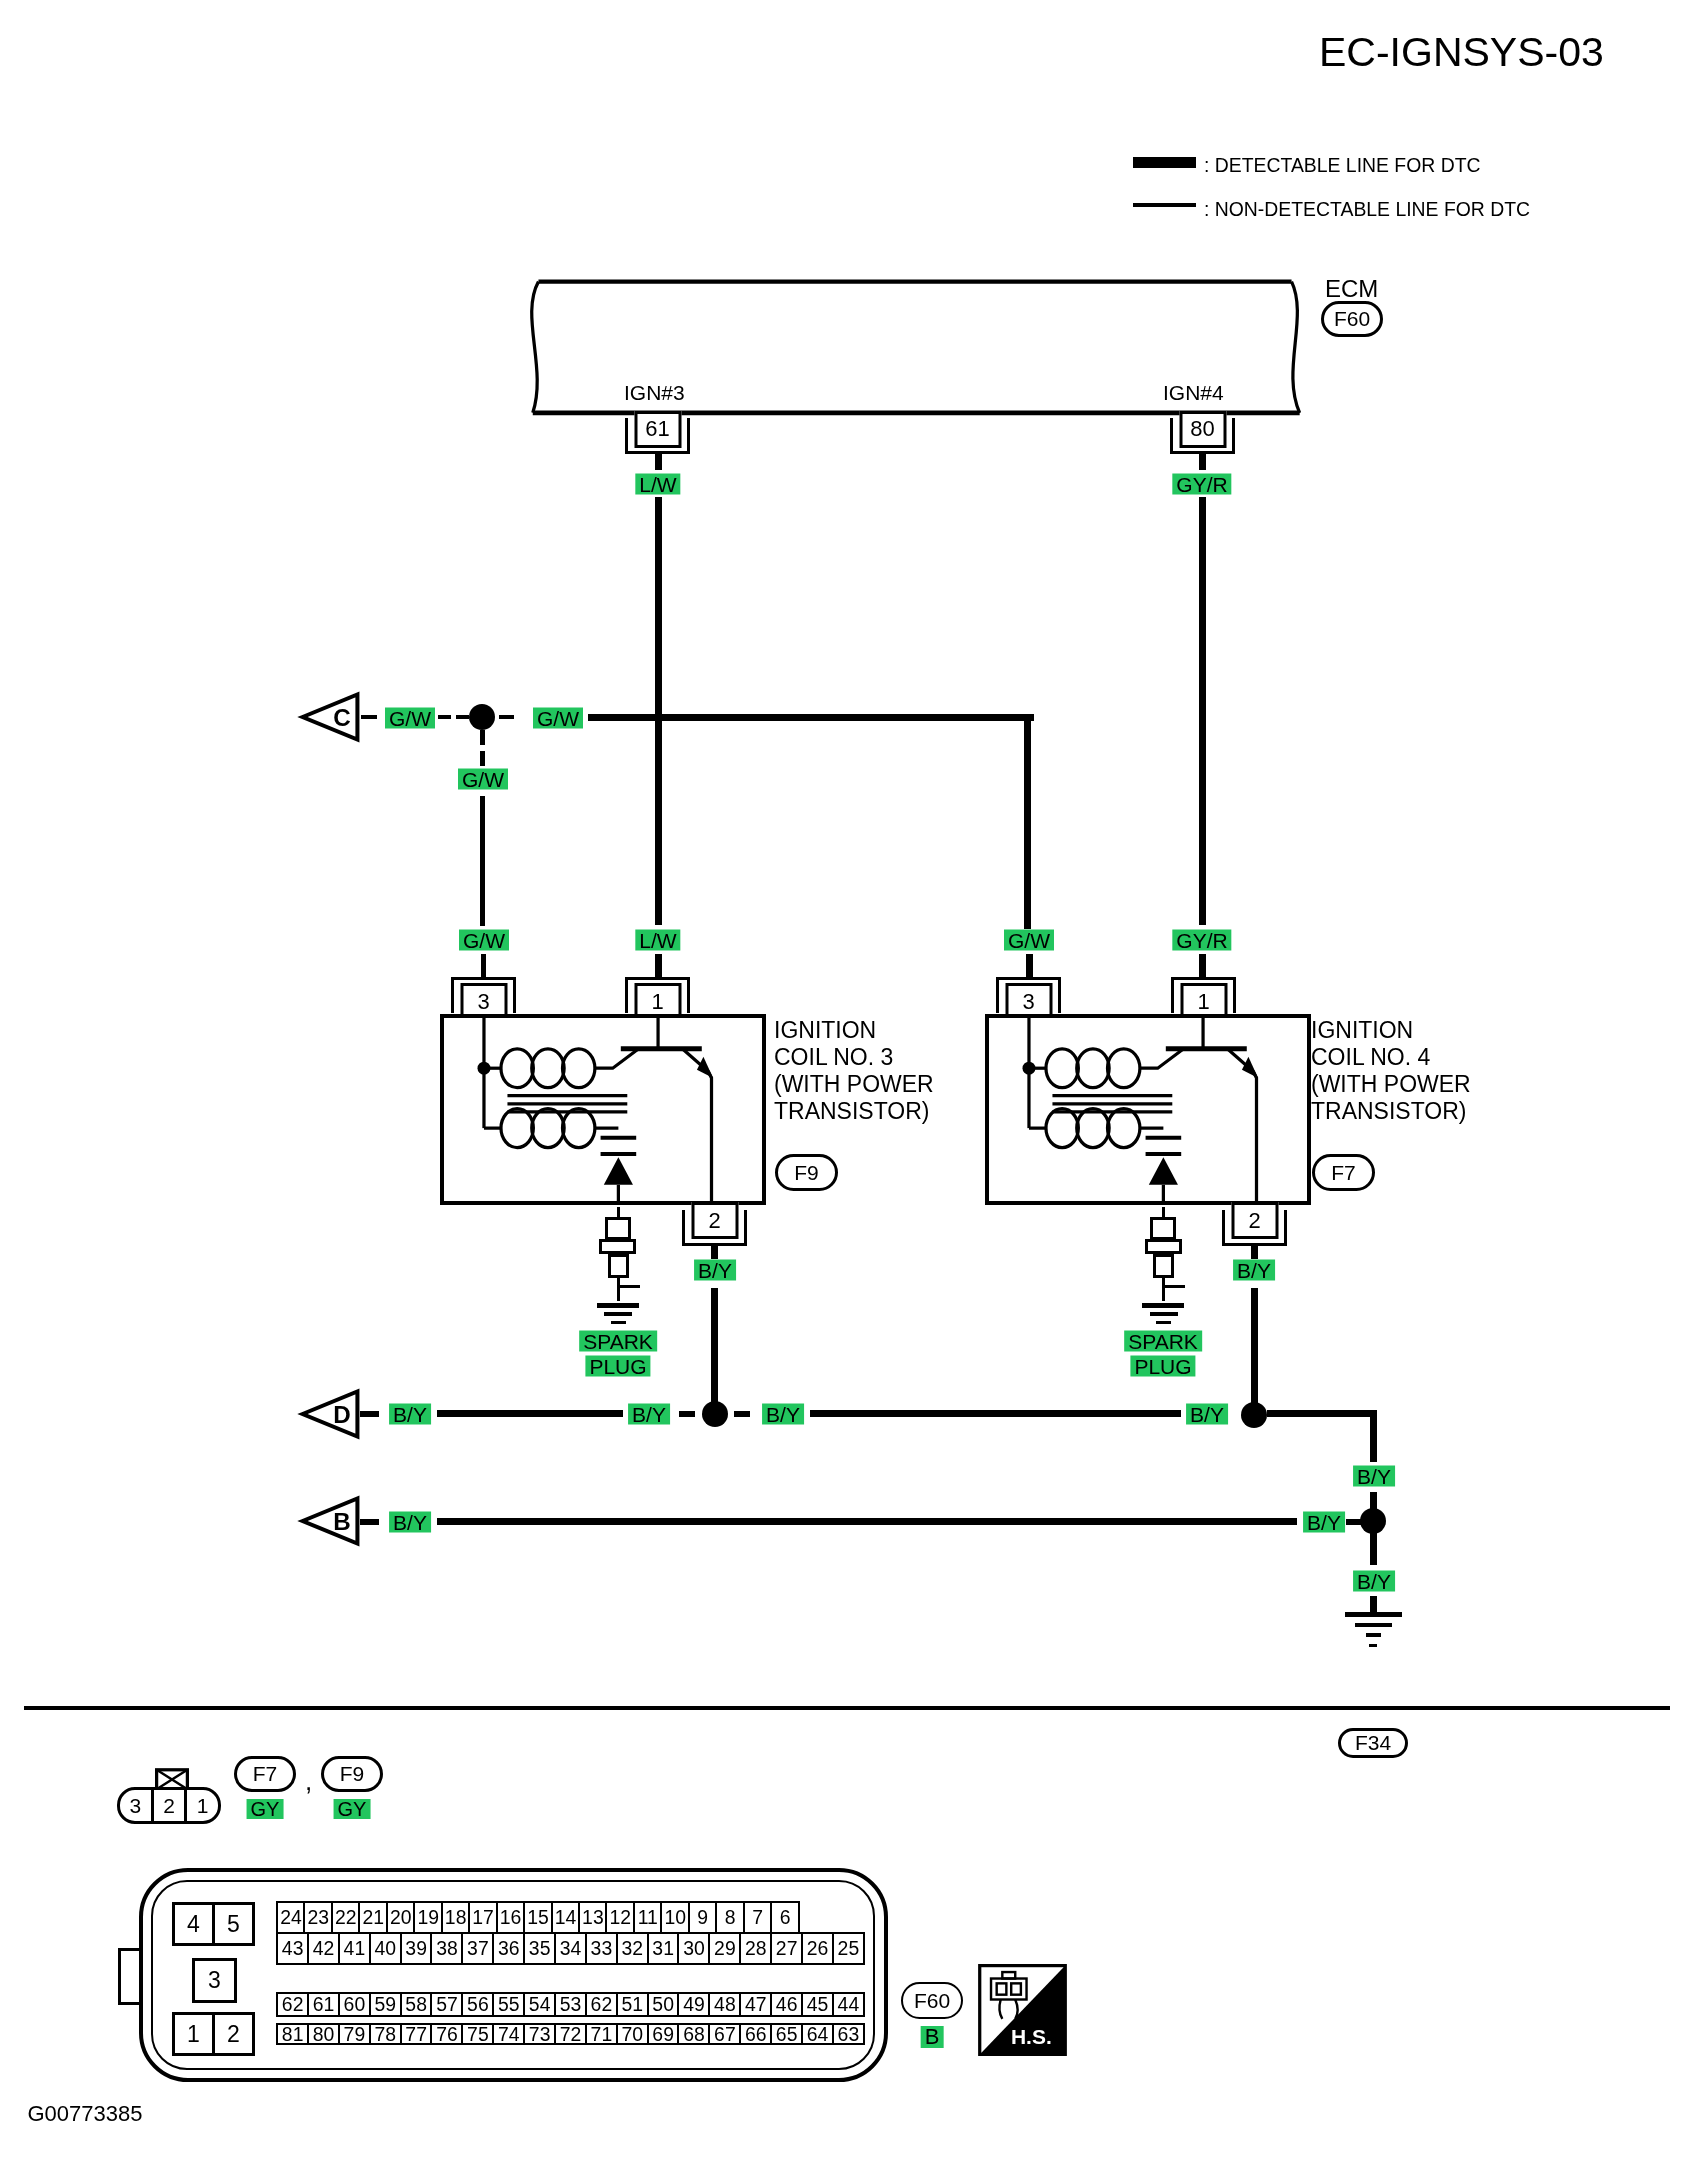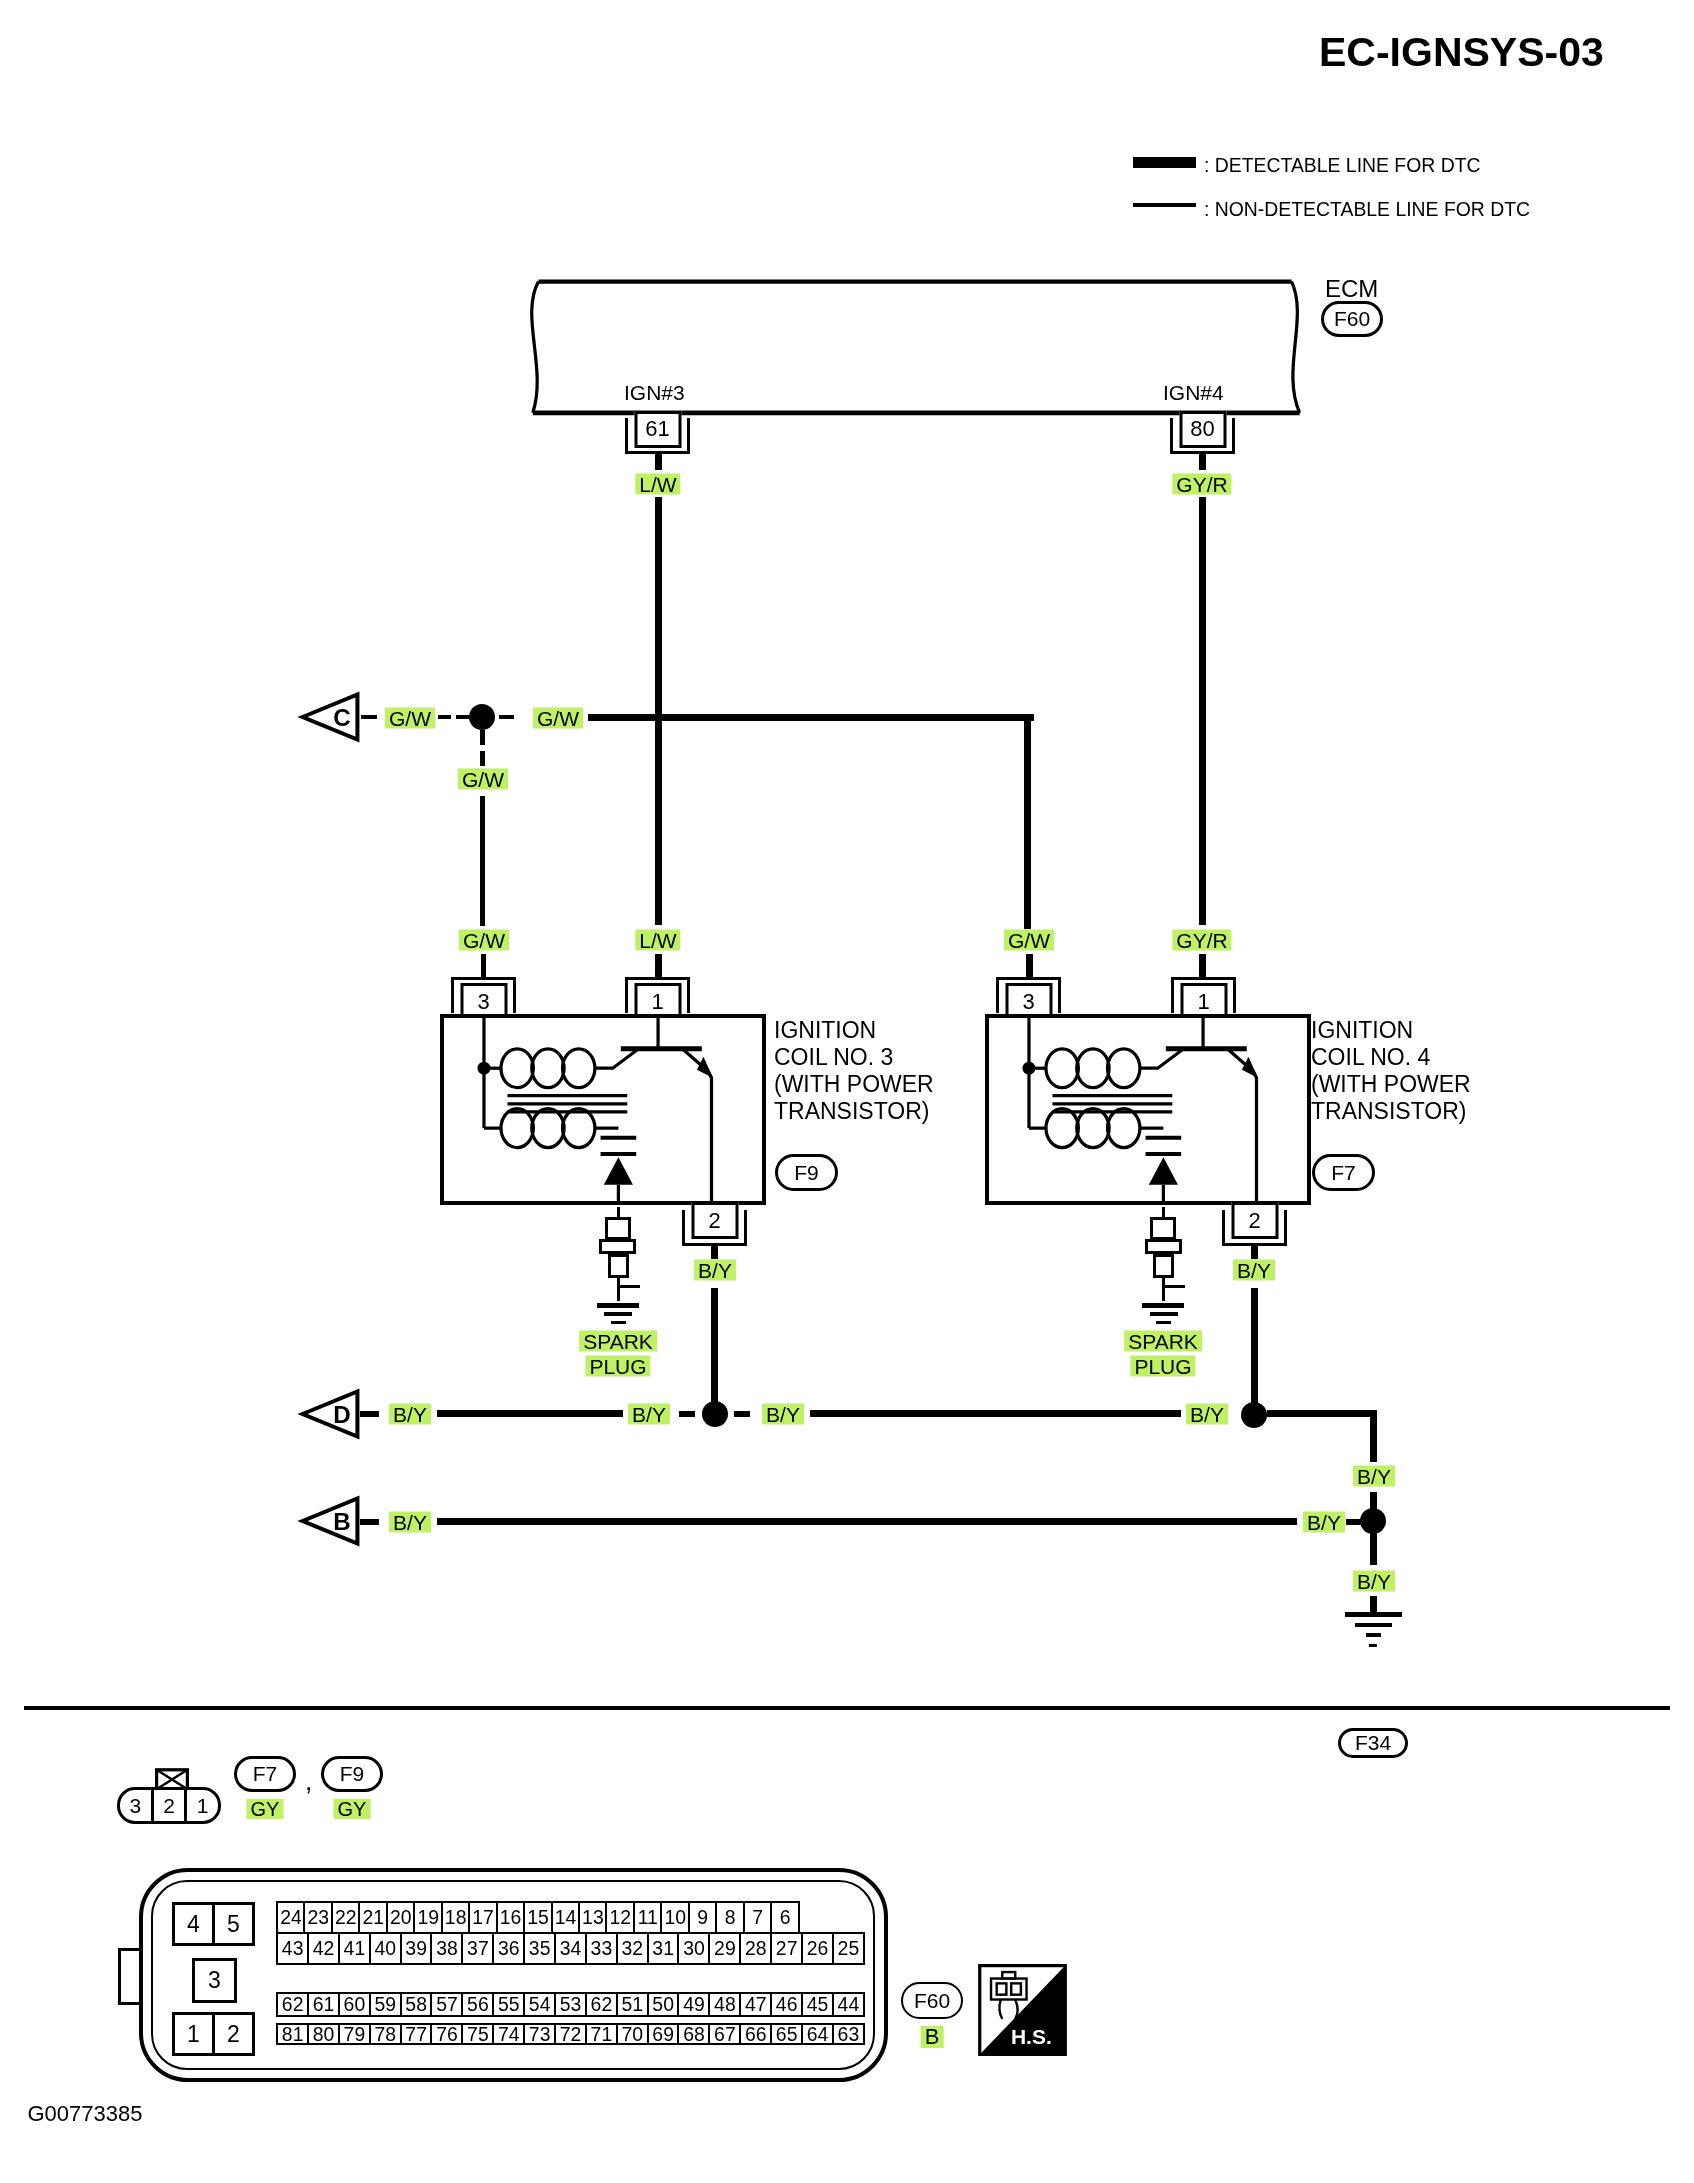--- a/index.html
+++ b/index.html
@@ -1,21 +1,21 @@
 <!DOCTYPE html>
 <html style="font-size:13px"><head>
 <meta charset="utf-8">
 <style>
   *{box-sizing:border-box;margin:0;padding:0}
   html,body{background:#fff}
   body{width:1695px;height:2183px;position:relative;font-family:"Liberation Sans",sans-serif;color:#000}
   #canvas{position:absolute;left:0;top:0;width:1695px;height:2183px;background:#fff;overflow:hidden}
   .abs{position:absolute}
   .line{position:absolute;background:#000}
-  .lbl{position:absolute;transform:translate(-50%,-50%);background:#bef264;padding:0 4px;font-size:21px;font-weight:500;white-space:nowrap;line-height:1}
+  .lbl{position:absolute;transform:translate(-50%,-50%);background:#22c55e;padding:0 4px;font-size:21px;font-weight:500;white-space:nowrap;line-height:1}
   .oval{position:absolute;border:3.2px solid #000;border-radius:809px;background:#fff;display:flex;align-items:center;justify-content:center;font-size:21px;font-weight:500}
   .dot{position:absolute;width:26px;height:26px;background:#000;border-radius:50%}
   .shellD{position:absolute;width:65px;height:36px;border:3.2px solid #000;border-bottom:none;background:#fff}
   .shellU{position:absolute;width:65px;height:36px;border:3.2px solid #000;border-top:none;background:#fff}
   .pinbox{position:absolute;left:50%;transform:translateX(-50%);width:47px;height:37px;border:3.2px solid #000;background:#fff;display:flex;align-items:center;justify-content:center;font-size:22px;font-weight:500}
   .shellD .pinbox{top:3.2px}
   .shellU .pinbox{bottom:3.2px}
   .coilbox{position:absolute;width:326px;height:191px;border:4px solid #000;background:#fff}
   .coiltext{position:absolute;font-size:23px;font-weight:500;line-height:27px;white-space:nowrap}
   .plugrect{position:absolute;border:3.2px solid #000;background:#fff}
@@ -31,21 +31,21 @@
   .sp-cells div + div{border-left:3.2px solid #000}
   .legend-text{position:absolute;font-size:19.4px;font-weight:500;white-space:nowrap}
   svg{position:absolute;overflow:visible}
   text{font-family:"Liberation Sans",sans-serif}
 </style>
 </head>
 <body>
 
 <div id="canvas">
 
-  <div class="abs" style="left:1319px;top:29px;font-size:41px;font-weight:700">EC-IGNSYS-03</div>
+  <div class="abs" style="left:1319px;top:29px;font-size:41px;font-weight:400">EC-IGNSYS-03</div>
 
   <div class="line" style="left:1133px;top:157px;width:63px;height:11.3px"></div>
   <div class="legend-text" style="left:1204px;top:154px">: DETECTABLE LINE FOR DTC</div>
   <div class="line" style="left:1133px;top:203px;width:63px;height:4px"></div>
   <div class="legend-text" style="left:1204px;top:198px">: NON-DETECTABLE LINE FOR DTC</div>
 
   <svg style="left:502px;top:267px" width="826" height="154" viewBox="0 0 1020 190">
     <path d="M45,18 H975" stroke="#000" stroke-width="5" fill="none"></path>
     <path d="M38,180 H985" stroke="#000" stroke-width="6" fill="none"></path>
     <path d="M45,18 C22,60 56,125 38,180" stroke="#000" stroke-width="4" fill="none"></path>

